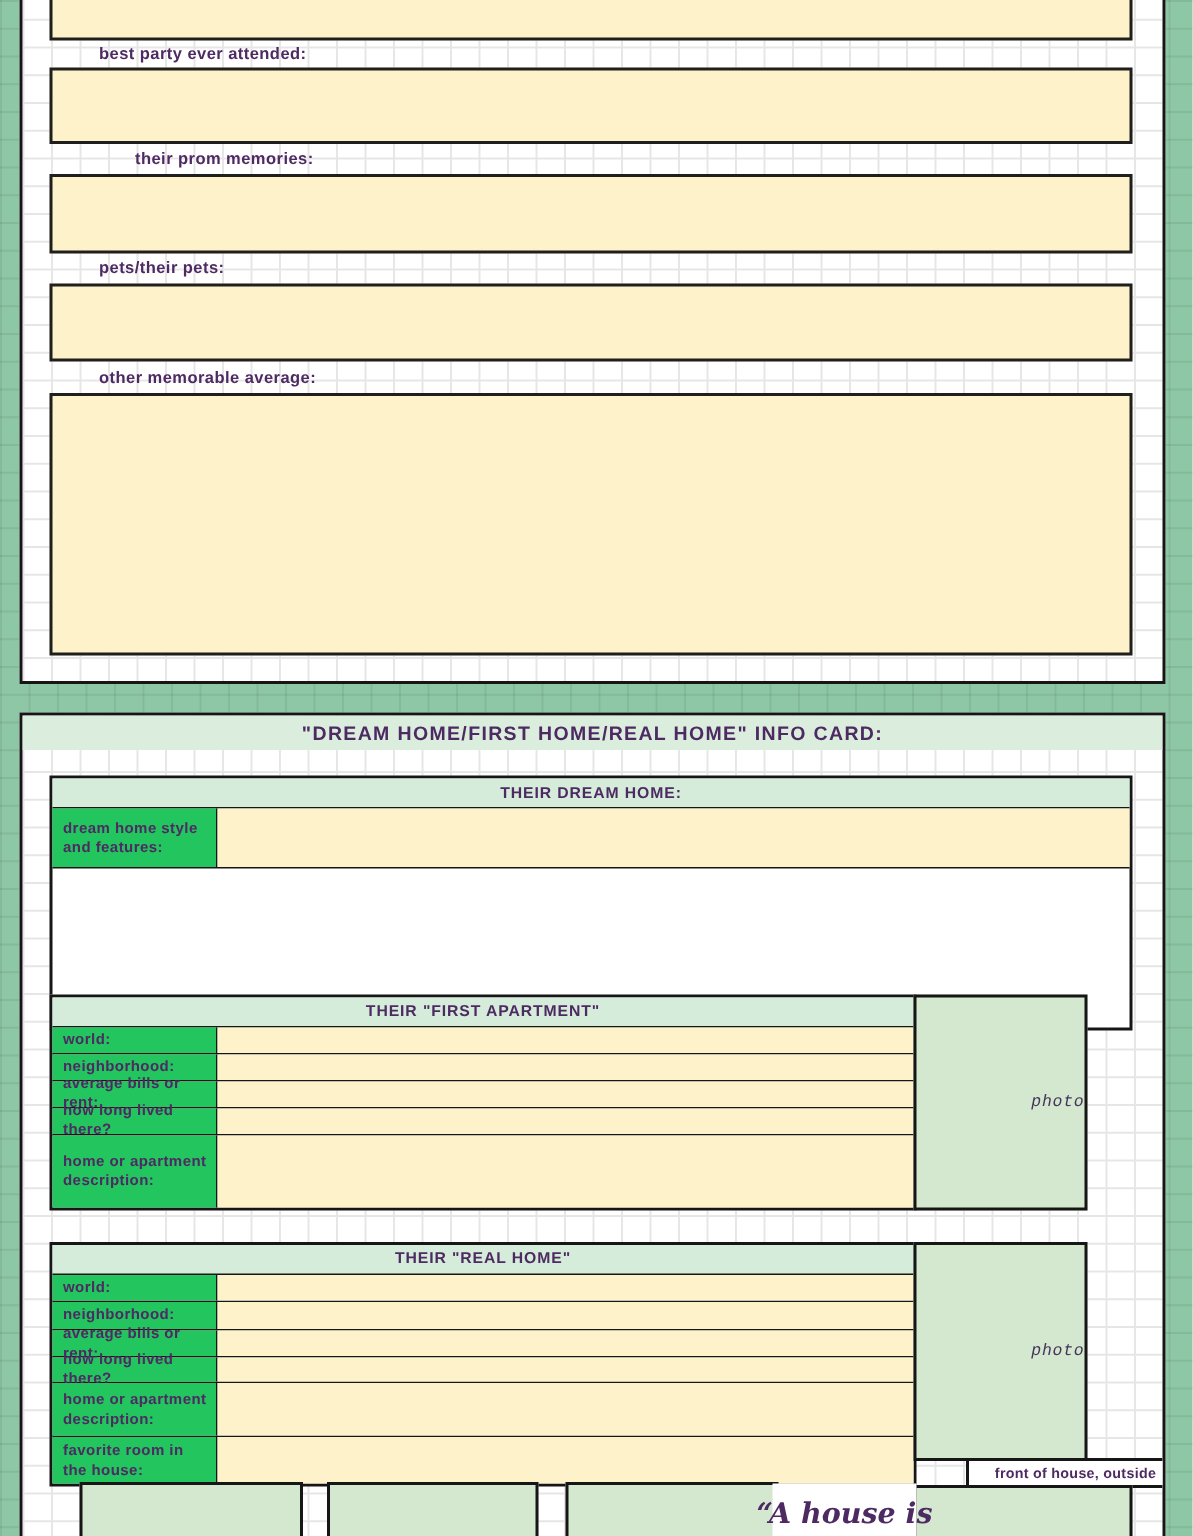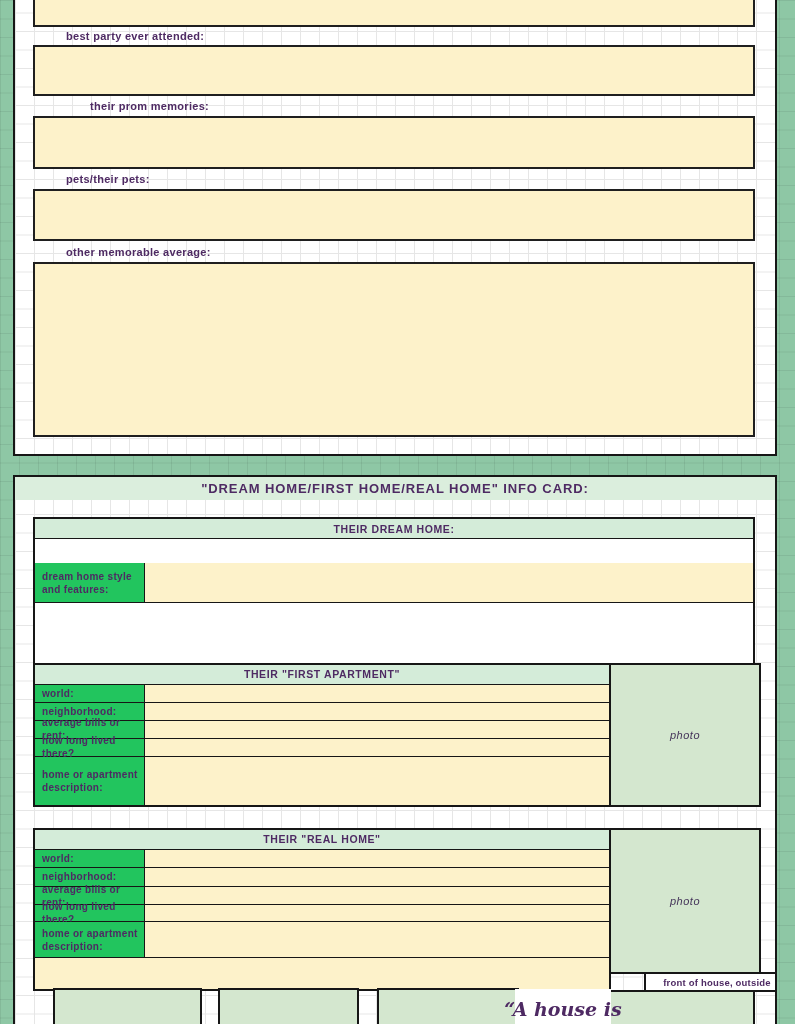--- a/index.html
+++ b/index.html
@@ -78,25 +78,25 @@
     border-right: 1.5px solid #161616;
     display: flex; align-items: center;
     padding: 1px 4px 1px 7px;
     color: #4e2a63; font-size: 10px; font-weight: 600;
     letter-spacing: 0.3px; line-height: 1.3;
     background: #22c55e;
   }
   .vcell { flex: 1 1 auto; background: #fdf2ca; }
 
   .photo-box {
-    position: absolute; left: 594px; width: 152px;
+    position: absolute; left: 594px; width: 116px;
     box-sizing: border-box;
     background: #d4e7cf;
     border: 2.5px solid #161616;
-    display: flex; align-items: center; justify-content: center;
+    display: flex; align-items: center; justify-content: flex-end; font-family: Liberation Mono, monospace;
   }
   .photo-text {
     color: #45355a; font-size: 11px; font-style: italic; font-weight: 500;
     letter-spacing: 0.5px;
   }
   .photo-caption {
     position: absolute; left: 629px; width: 146px; height: 20px;
     box-sizing: border-box;
     background: #ffffff;
     border: 2px solid #161616;
@@ -138,21 +138,21 @@
   <div class="flabel" style="top:252px;">other memorable average:</div>
   <div class="ybox" style="top:268px; height:175px;"></div>
 </div>
 
 <div class="card" id="home-card">
 
   <div class="banner">
     <span>"DREAM HOME/FIRST HOME/REAL HOME" INFO CARD:</span>
   </div>
 
-  <div class="tbl" style="top:40px; width:722px; height:170px;gap:24px;">
+  <div class="tbl" style="top:40px; width:722px; height:170px;">
     <div class="tbl-hdr" style="height:20px;">THEIR DREAM HOME:</div>
     <div class="trow" style="height:40px;">
       <div class="lcell">dream home style and features:</div>
       <div class="vcell"></div>
     </div>
   </div>
 
   <div class="tbl" style="top:186px; width:578px; height:144px;">
     <div class="tbl-hdr" style="height:19.5px;">THEIR "FIRST APARTMENT"</div>
     <div class="trow" style="height:18px;">
@@ -196,20 +196,21 @@
     </div>
     <div class="trow" style="height:17px;">
       <div class="lcell">how long lived there?</div>
       <div class="vcell"></div>
     </div>
     <div class="trow" style="height:36px;">
       <div class="lcell">home or apartment description:</div>
       <div class="vcell"></div>
     </div>
     <div class="trow last">
+      <div class="lcell">favorite room in the house:</div>
       <div class="vcell"></div>
     </div>
   </div>
   <div class="photo-box" style="top:351px; height:146px;">
     <span class="photo-text">photo</span>
   </div>
   <div class="photo-caption" style="top:495px;">
     <span>front of house, outside</span>
   </div>
   <div class="green-box" style="left:594px; top:512.5px; width:146px; height:62px;"></div>

